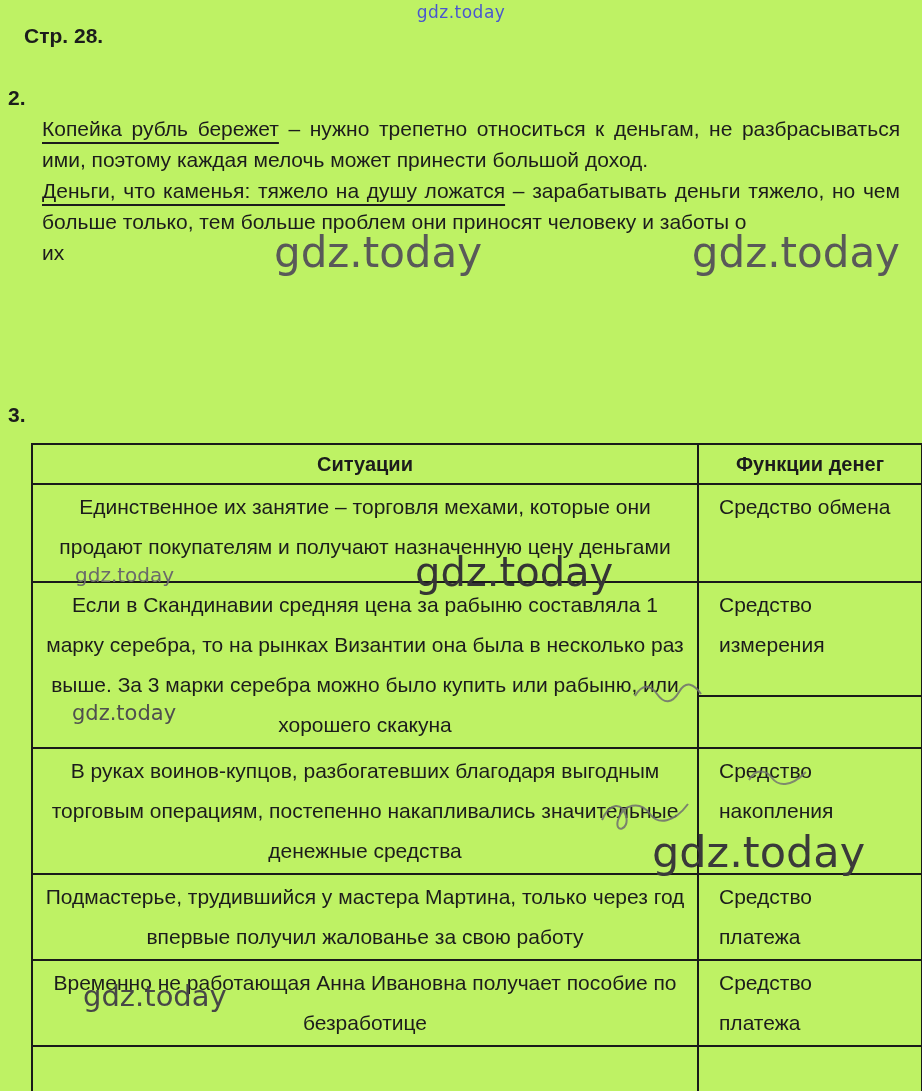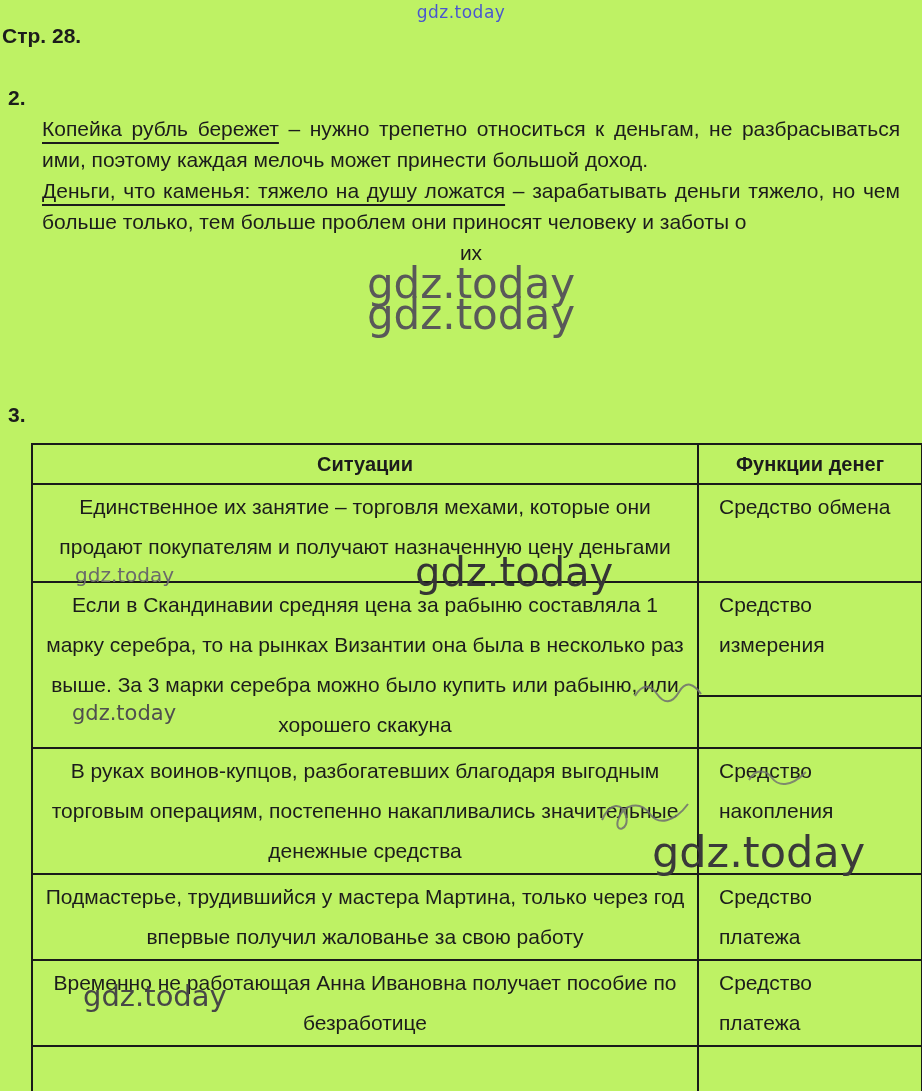--- a/index.html
+++ b/index.html
@@ -14,29 +14,29 @@
   .wm-top { position:absolute; top:2px; left:0; width:100%; text-align:center;
             font-size:17px; color:#4a57cf; letter-spacing:.5px; }
   .wm-abs { position:absolute; color:#565656; }
   .wm-r1-small { left:75px;  top:563px; font-size:20px; color:#6a6a6a; }
   .wm-r1-large { left:415px; top:549px; font-size:40px; color:#353535; }
   .wm-r2-small { left:72px;  top:701px; font-size:21px; color:#4f4f4f; }
   .wm-r3-large { left:652px; top:827px; font-size:43px; color:#3a3a3a; }
   .wm-r5       { left:83px;  top:979px; font-size:29px; color:#474747; }
   .scribble { position:absolute; pointer-events:none; }
   
-  .page-title { position:absolute; top:24px; left:2px; font-size:21px; font-weight:bold; }
+  .page-title { position:absolute; top:24px; left:24px; font-size:21px; font-weight:bold; }
   .sec-num { position:absolute; left:8px; font-size:21px; font-weight:bold; }
   .sec-2 { top:86px; } .sec-3 { top:403px; }
   
   .answers { position:absolute; top:113px; left:42px; width:858px;
              font-size:21px; line-height:31px; text-align:justify; }
   .answers .u { text-decoration:underline; text-underline-offset:6px; }
-  .wm-line { display:flex; justify-content:space-between; align-items:center;
-             height:46px; text-align:left;flex-direction:column; }
+  .wm-line { display:flex; justify-content:space-between; align-items:flex-start;
+             height:46px; text-align:left; }
   .wm-inline { font-family:"DejaVu Sans", sans-serif; font-size:42px; color:#595959; white-space:nowrap; }
   
   .answer-table { position:absolute; top:443px; left:31px; width:860px;
                   border-collapse:collapse; table-layout:fixed; font-size:21px; }
   .answer-table th, .answer-table td { border:2px solid #1a1a1a; }
   .answer-table th { height:40px; font-size:20px; font-weight:bold;
                      text-align:center; vertical-align:middle; }
   .col-sit { width:666px; } .col-fn { width:224px; }
   td.sit { text-align:center; vertical-align:top; line-height:40px; padding:2px 10px; }
   td.sit .inner { max-width:640px; margin:0 auto; }

